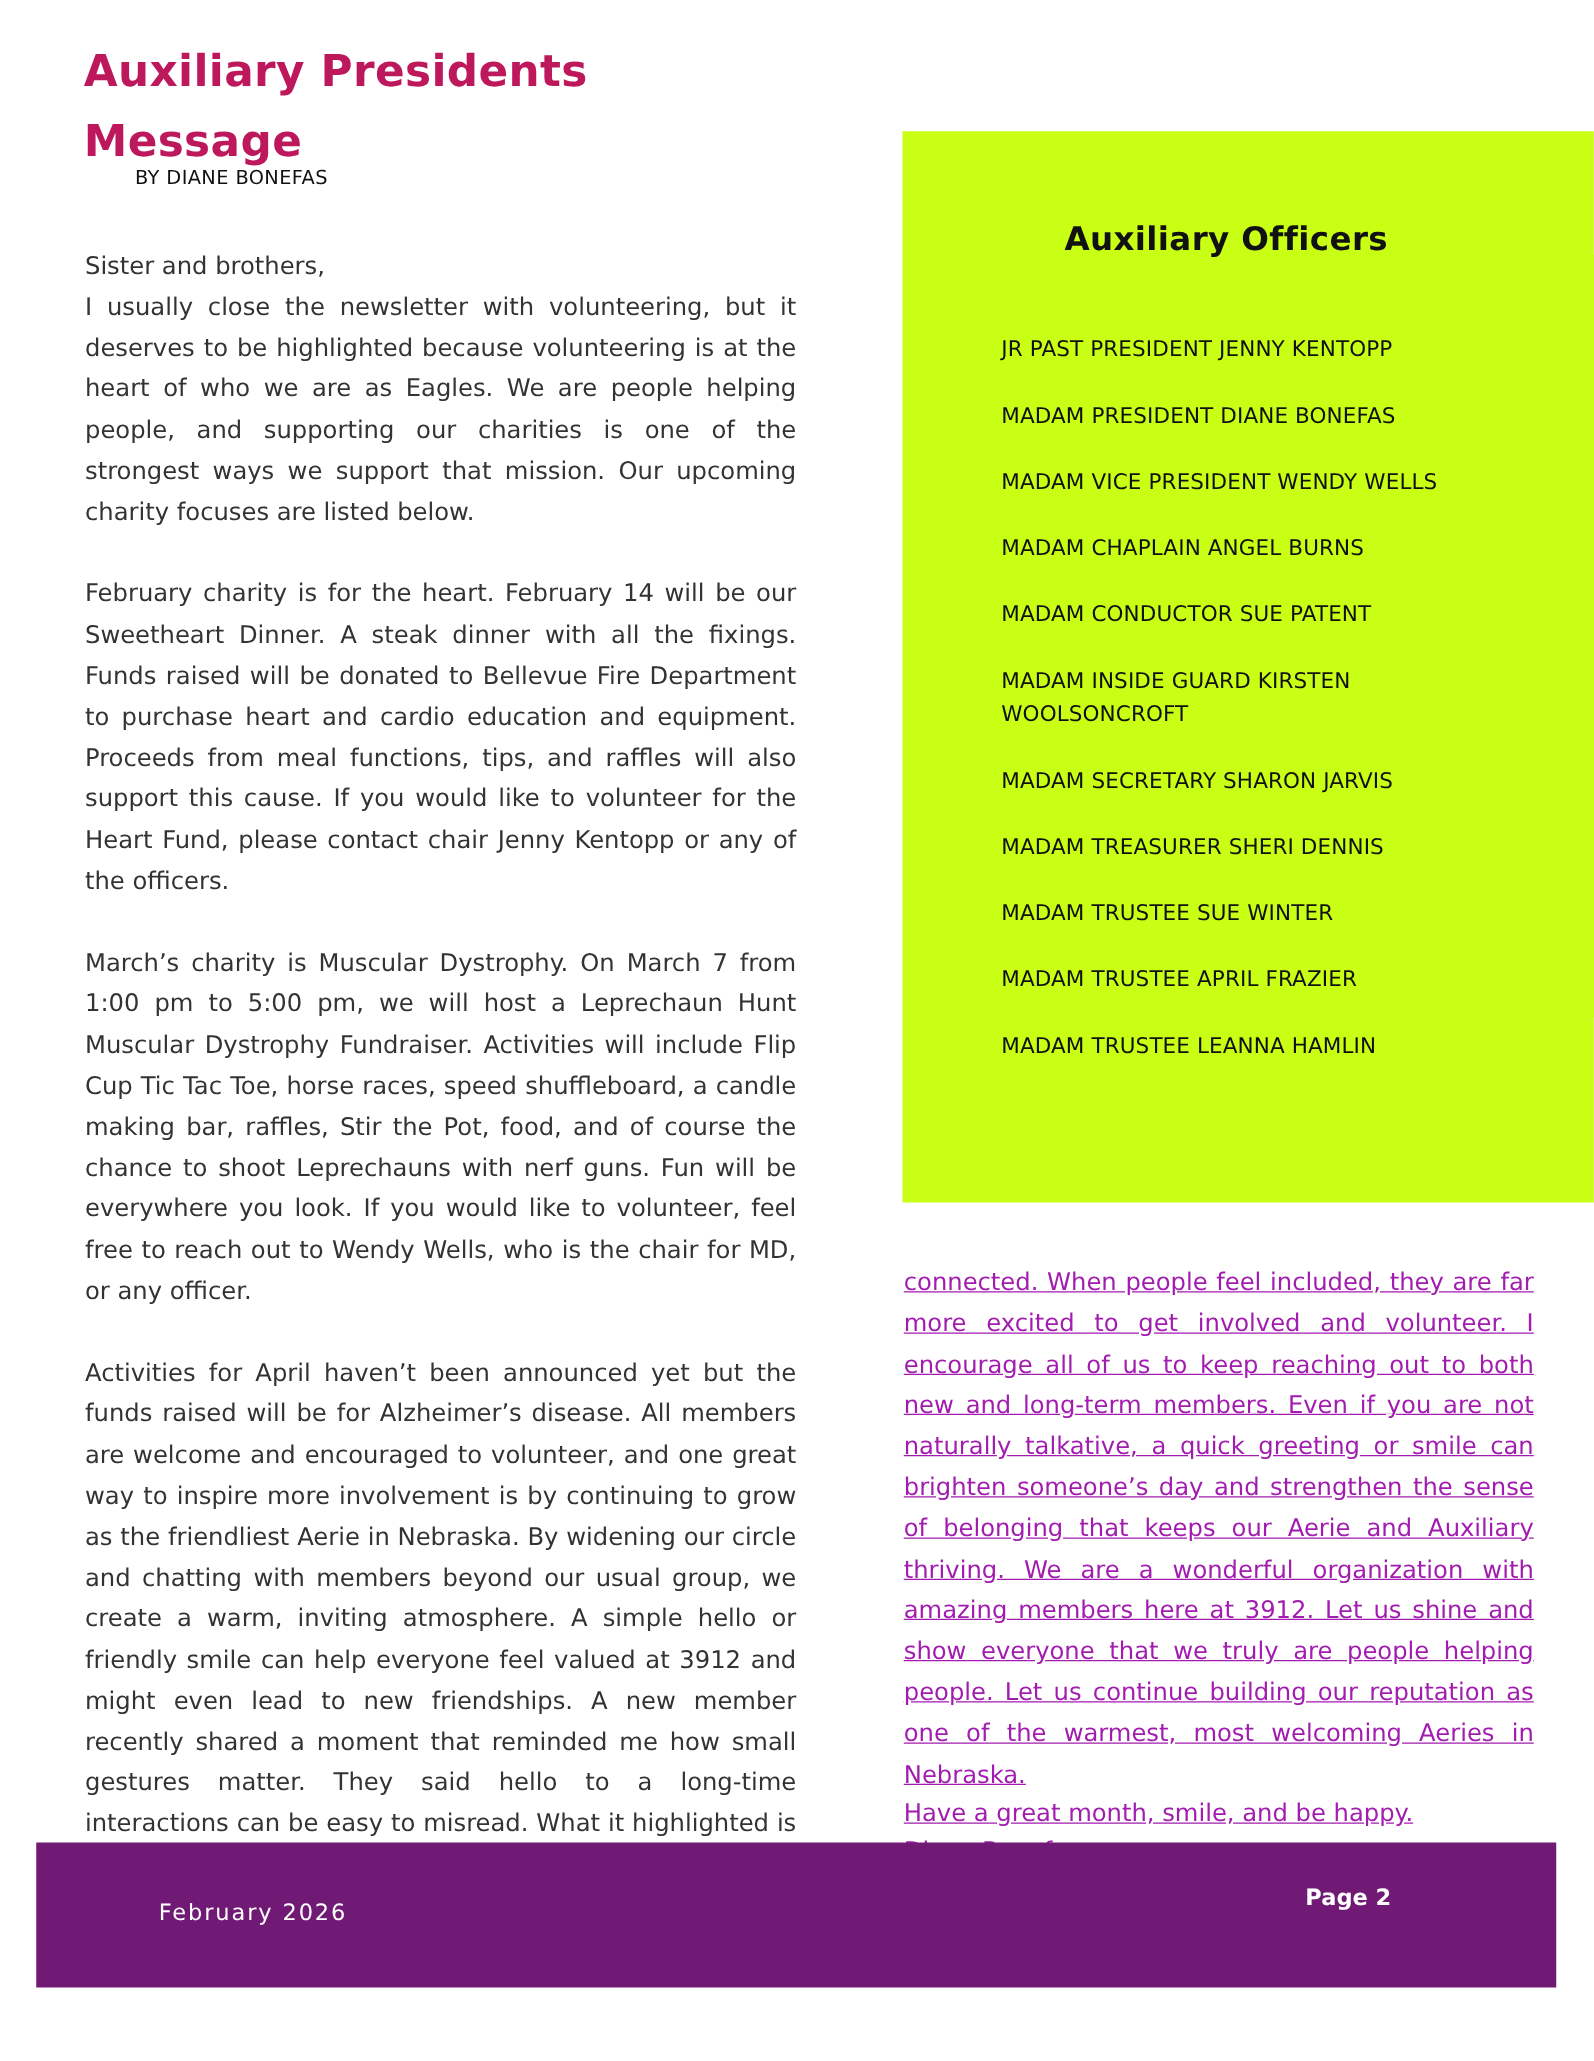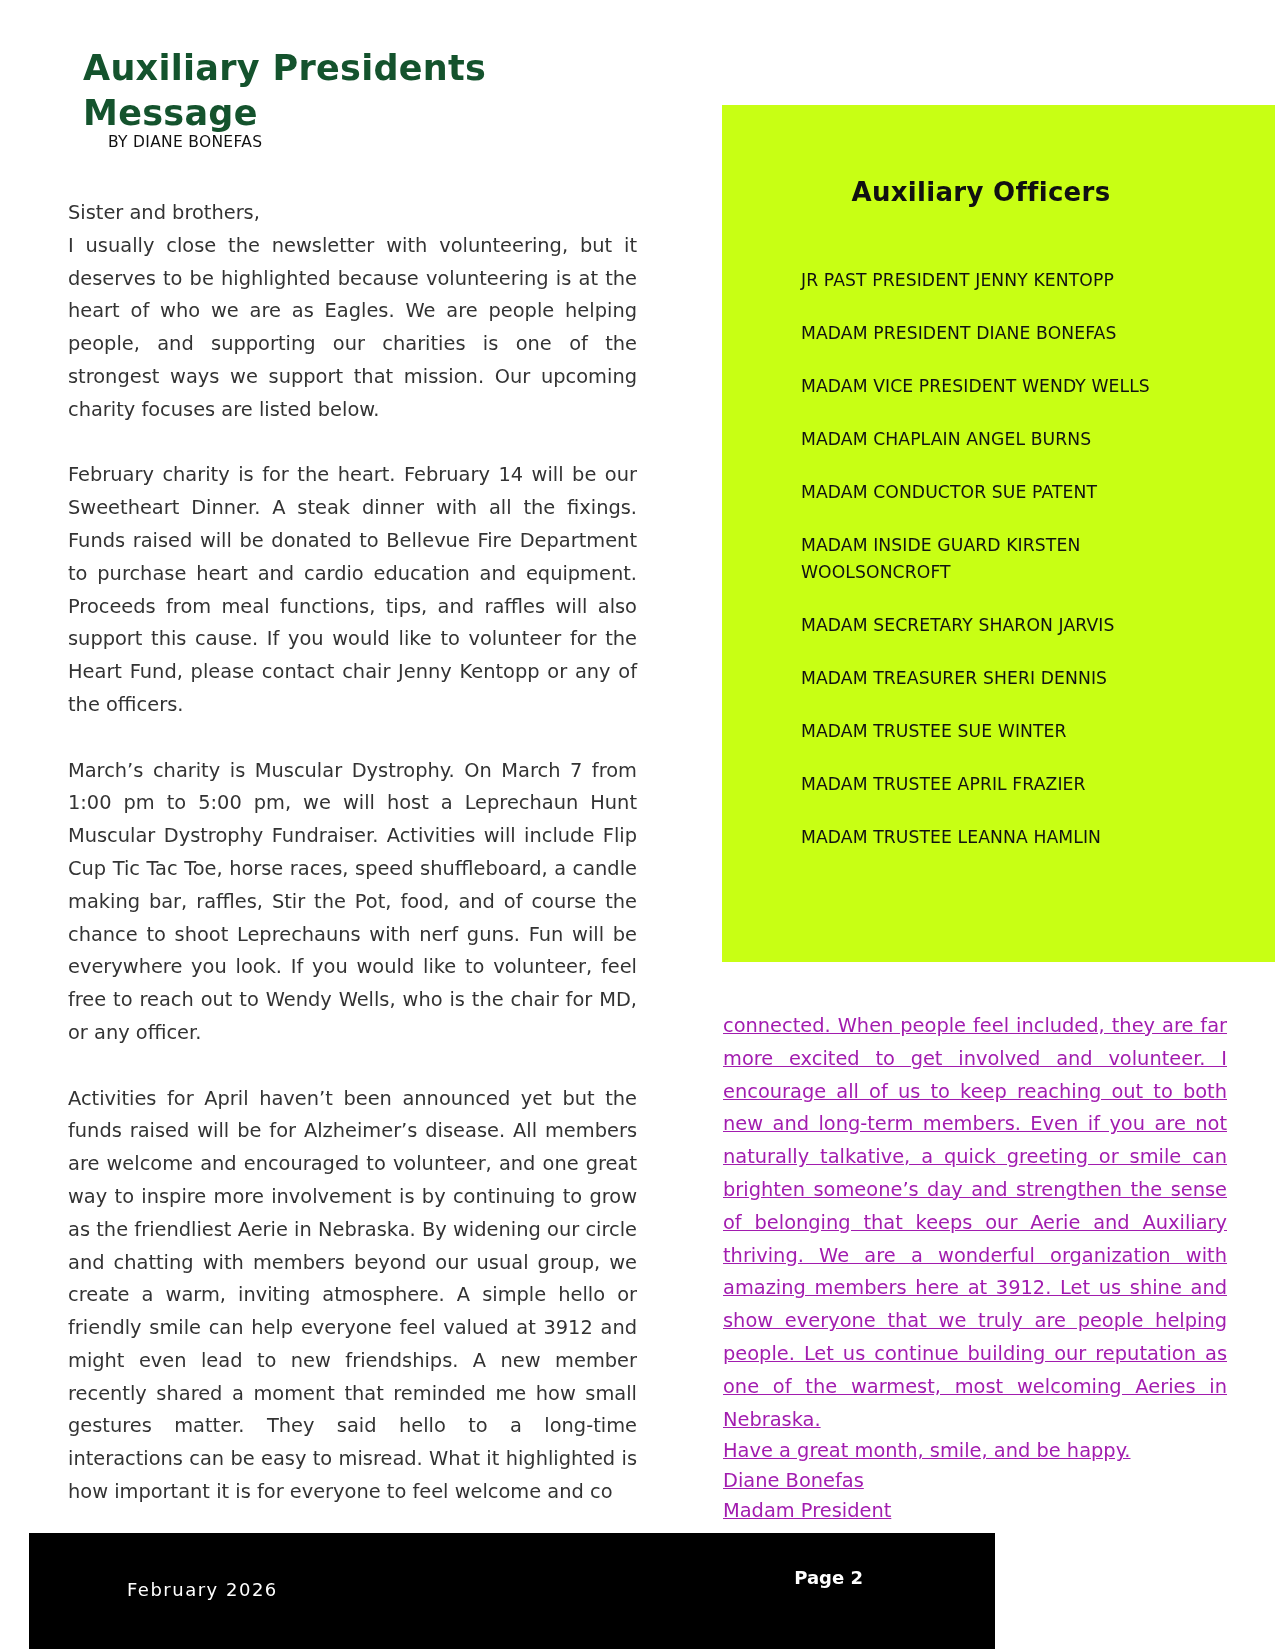--- a/index.html
+++ b/index.html
@@ -3,21 +3,21 @@
 <meta charset="utf-8">
 <style>
   html, body { margin: 0; padding: 0; }
   body {
     width: 1275px; height: 1649px; position: relative; overflow: hidden;
     background: #ffffff; font-family: "DejaVu Sans", sans-serif; color: #2b2b2b;
   }
   .title {
     position: absolute; left: 67px; top: 30px; width: 560px;
     font-family: "DejaVu Sans", sans-serif; font-weight: bold;
-    font-size: 35px; line-height: 45px; color: #14532d; margin: 16px; letter-spacing: 0.3px;
+    font-size: 35px; line-height: 56px; color: #be185d; margin: 0; letter-spacing: 0.3px;
   }
   .byline {
     position: absolute; left: 68px; top: 133px;
     font-family: "DejaVu Sans", sans-serif; font-size: 15.5px; color: #111; letter-spacing: 0.3px; margin-left: 40px;
   }
   .left-col {
     position: absolute; left: 68px; top: 197px; width: 569px;
     font-size: 19.4px; line-height: 32.8px; color: #333;
   }
   .left-col p { margin: 0 0 32.8px 0; text-align: justify; }
@@ -39,22 +39,22 @@
     font-size: 17.2px; line-height: 26.5px; color: #111; margin-bottom: 26.5px;
     letter-spacing: 0.1px;
   }
   .right-col {
     position: absolute; left: 723px; top: 1010px; width: 504px;
     font-size: 19.4px; line-height: 32.8px; color: #a21caf; text-decoration: underline;
   }
   .right-col p { margin: 0; text-align: justify; }
   .right-col .closing { text-align: left; line-height: 30px; }
   .footer {
-    position: absolute; left: 29px; top: 1533px; width: 966px; height: 116px;
-    background: #000000;
+    position: absolute; left: 29px; top: 1474px; width: 1216px; height: 116px;
+    background: #701a75;
   }
   .footer-date {
     position: absolute; left: 98px; top: 46px; color: #fff;
     font-size: 18px; letter-spacing: 1.5px;
   }
   .footer-page {
     position: absolute; right: 132px; top: 34px; color: #fff;
     font-size: 18px; font-weight: bold;
   }
 </style>

